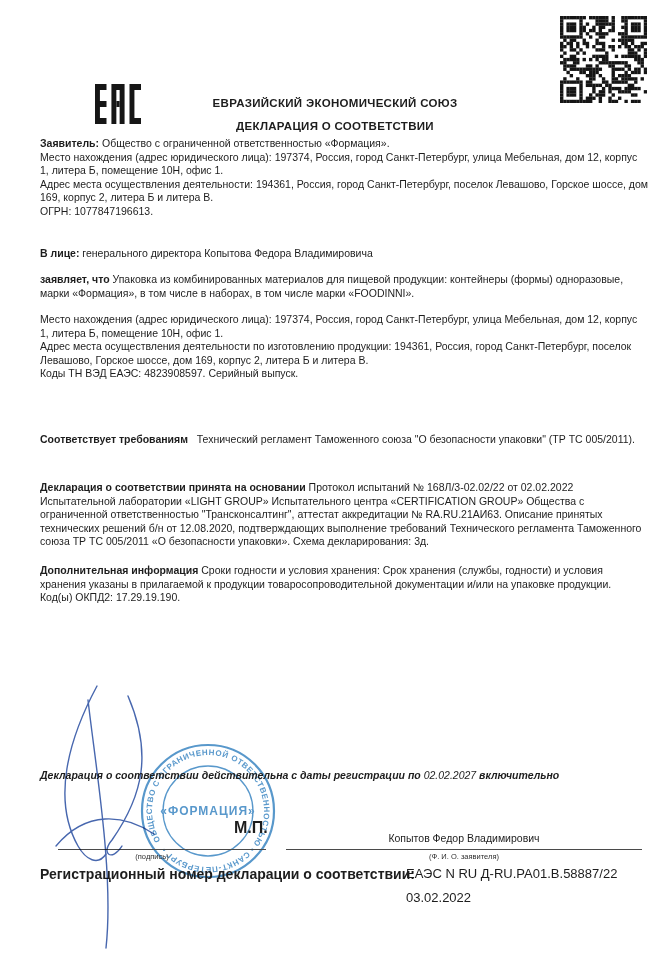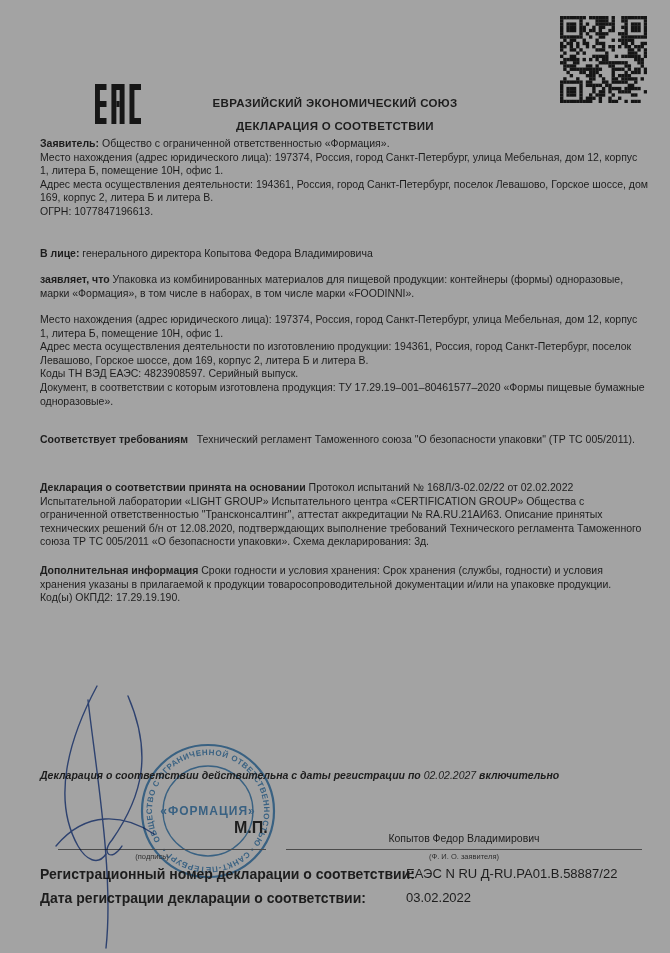--- a/index.html
+++ b/index.html
@@ -1,16 +1,16 @@
 <!DOCTYPE html>
 <html><head>
 <meta charset="utf-8">
 <style>
   html,body{margin:0;padding:0;background:#e8e8e8;}
-  .page{position:relative;width:670px;height:953px;background:#a3a3a3;margin:0 auto;
+  .page{position:relative;width:670px;height:953px;background:#ffffff;margin:0 auto;
         font-family:"Liberation Sans","DejaVu Sans",sans-serif;color:#1d1d1d;overflow:hidden;}
   .titles{position:absolute;left:0;right:0;top:92px;text-align:center;font-weight:700;
           font-size:11.5px;line-height:23px;letter-spacing:.3px;z-index:2;}
   .eac-logo{position:absolute;left:95px;top:84px;z-index:2;}
   .qr{position:absolute;left:560px;top:16px;z-index:2;line-height:0;}
   .block{position:absolute;left:40px;width:608px;font-size:10.5px;line-height:13.6px;z-index:2;}
   .para{margin:0;}
   .b{font-weight:700;}
   .blk-applicant{top:137px;}
   .blk-person{top:247px;}
@@ -448,21 +448,20 @@
   <div class="block blk-person">
       <div class="para"><span class="b">В лице:</span><span> генерального директора Копытова Федора Владимировича</span></div>
     </div>
   <div class="block blk-declares">
       <div class="para"><span class="b">заявляет, что </span><span>Упаковка из комбинированных материалов для пищевой продукции: контейнеры (формы) одноразовые, марки «Формация», в том числе в наборах, в том числе марки «FOODINNI».</span></div>
     </div>
   <div class="block blk-manufacturer">
       <div class="para"><span>Место нахождения (адрес юридического лица): 197374, Россия, город Санкт-Петербург, улица Мебельная, дом 12, корпус 1, литера Б, помещение 10Н, офис 1.</span></div>
       <div class="para"><span>Адрес места осуществления деятельности по изготовлению продукции: 194361, Россия, город Санкт-Петербург, поселок Левашово, Горское шоссе, дом 169, корпус 2, литера Б и литера В.</span></div>
       <div class="para"><span>Коды ТН ВЭД ЕАЭС: 4823908597. Серийный выпуск.</span></div>
-      <div class="para"><span>Документ, в соответствии с которым изготовлена продукция: ТУ 17.29.19–001–80461577–2020 «Формы пищевые бумажные одноразовые».</span></div>
     </div>
   <div class="block blk-complies">
       <div class="para"><span class="b">Соответствует требованиям</span><span>&nbsp;&nbsp; Технический регламент Таможенного союза "О безопасности упаковки" (ТР ТС 005/2011).</span></div>
     </div>
   <div class="block blk-basis">
       <div class="para"><span class="b">Декларация о соответствии принята на основании </span><span>Протокол испытаний № 168Л/3-02.02/22 от 02.02.2022 Испытательной лаборатории «LIGHT GROUP» Испытательного центра «CERTIFICATION GROUP» Общества с ограниченной ответственностью "Трансконсалтинг", аттестат аккредитации № RA.RU.21АИ63. Описание принятых технических решений б/н от 12.08.2020, подтверждающих выполнение требований Технического регламента Таможенного союза ТР ТС 005/2011 «О безопасности упаковки». Схема декларирования: 3д.</span></div>
     </div>
   <div class="block blk-additional">
       <div class="para"><span class="b">Дополнительная информация </span><span>Сроки годности и условия хранения: Срок хранения (службы, годности) и условия хранения указаны в прилагаемой к продукции товаросопроводительной документации и/или на упаковке продукции.</span></div>
       <div class="para"><span>Код(ы) ОКПД2: 17.29.19.190.</span></div>
@@ -498,16 +497,15 @@
 
   <div class="mp">М.П.</div>
   <div class="rule rule-sign"></div>
   <div class="rule rule-name"></div>
   <div class="caption cap-sign">(подпись)</div>
   <div class="declarant">Копытов Федор Владимирович</div>
   <div class="caption cap-name">(Ф. И. О. заявителя)</div>
 
   <div class="rowlabel row-num">Регистрационный номер декларации о соответствии:</div>
   <div class="rowvalue row-num">ЕАЭС N RU Д-RU.РА01.В.58887/22</div>
-  <div class="rowlabel row-date">Дата регистрации декларации о соответствии:</div>
   <div class="rowvalue row-date">03.02.2022</div>
 
 </div>
 
 </body></html>

